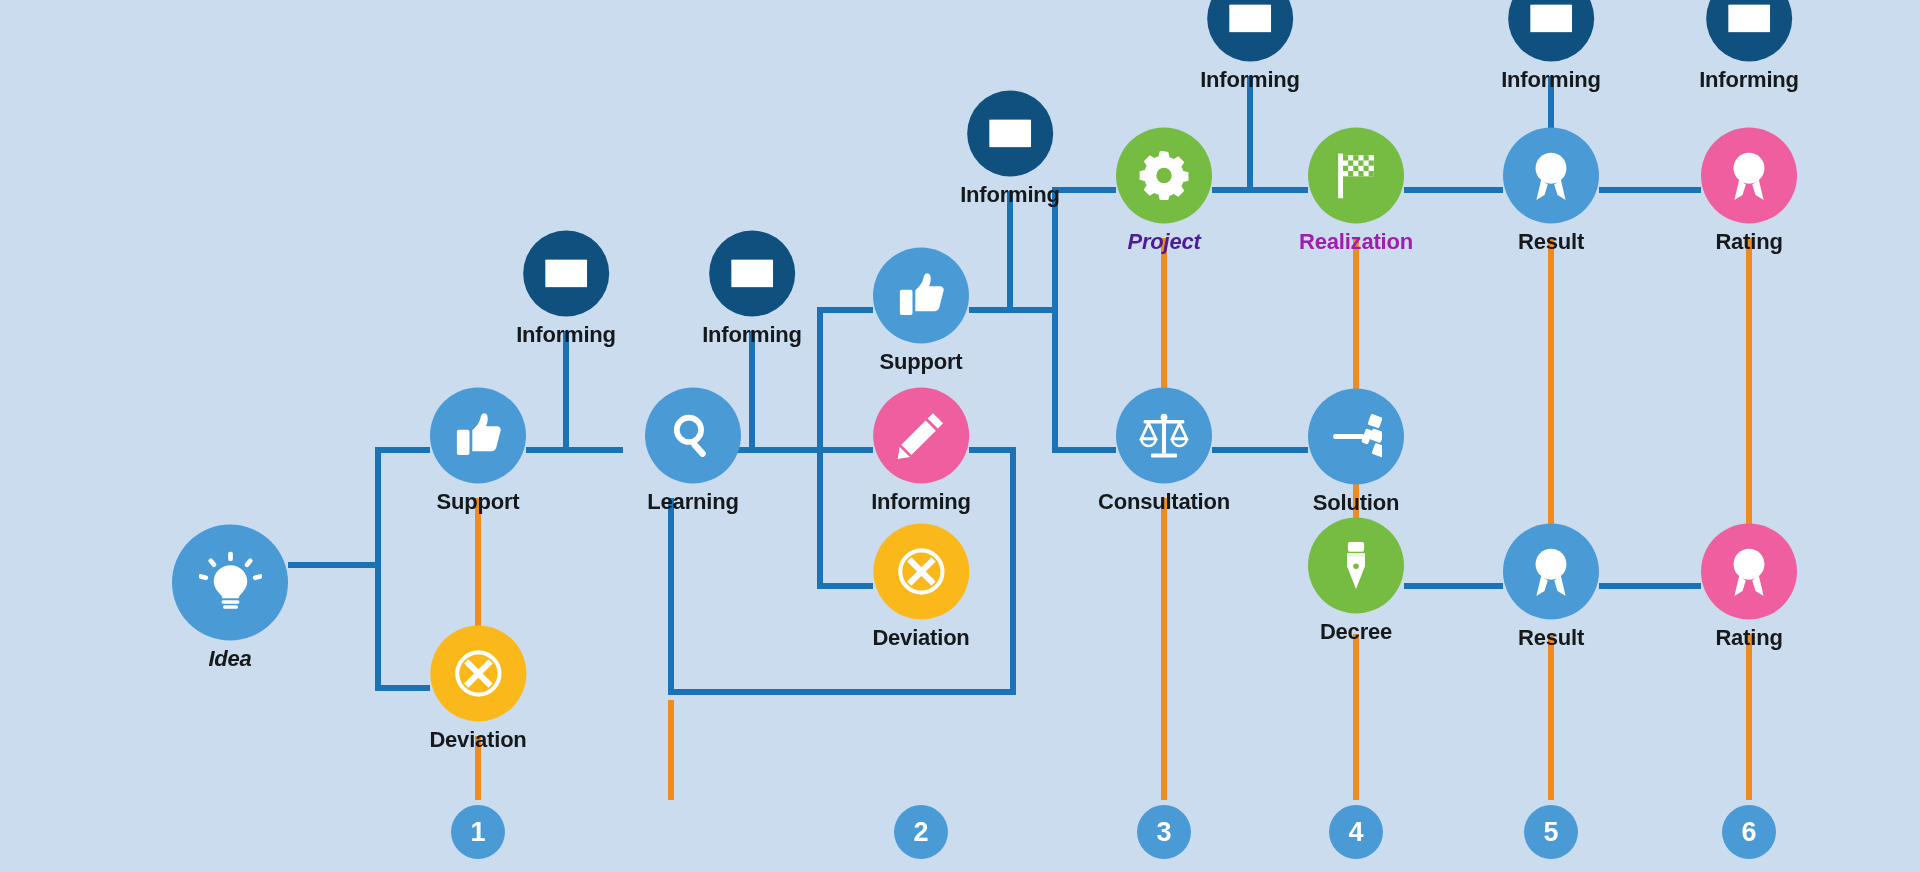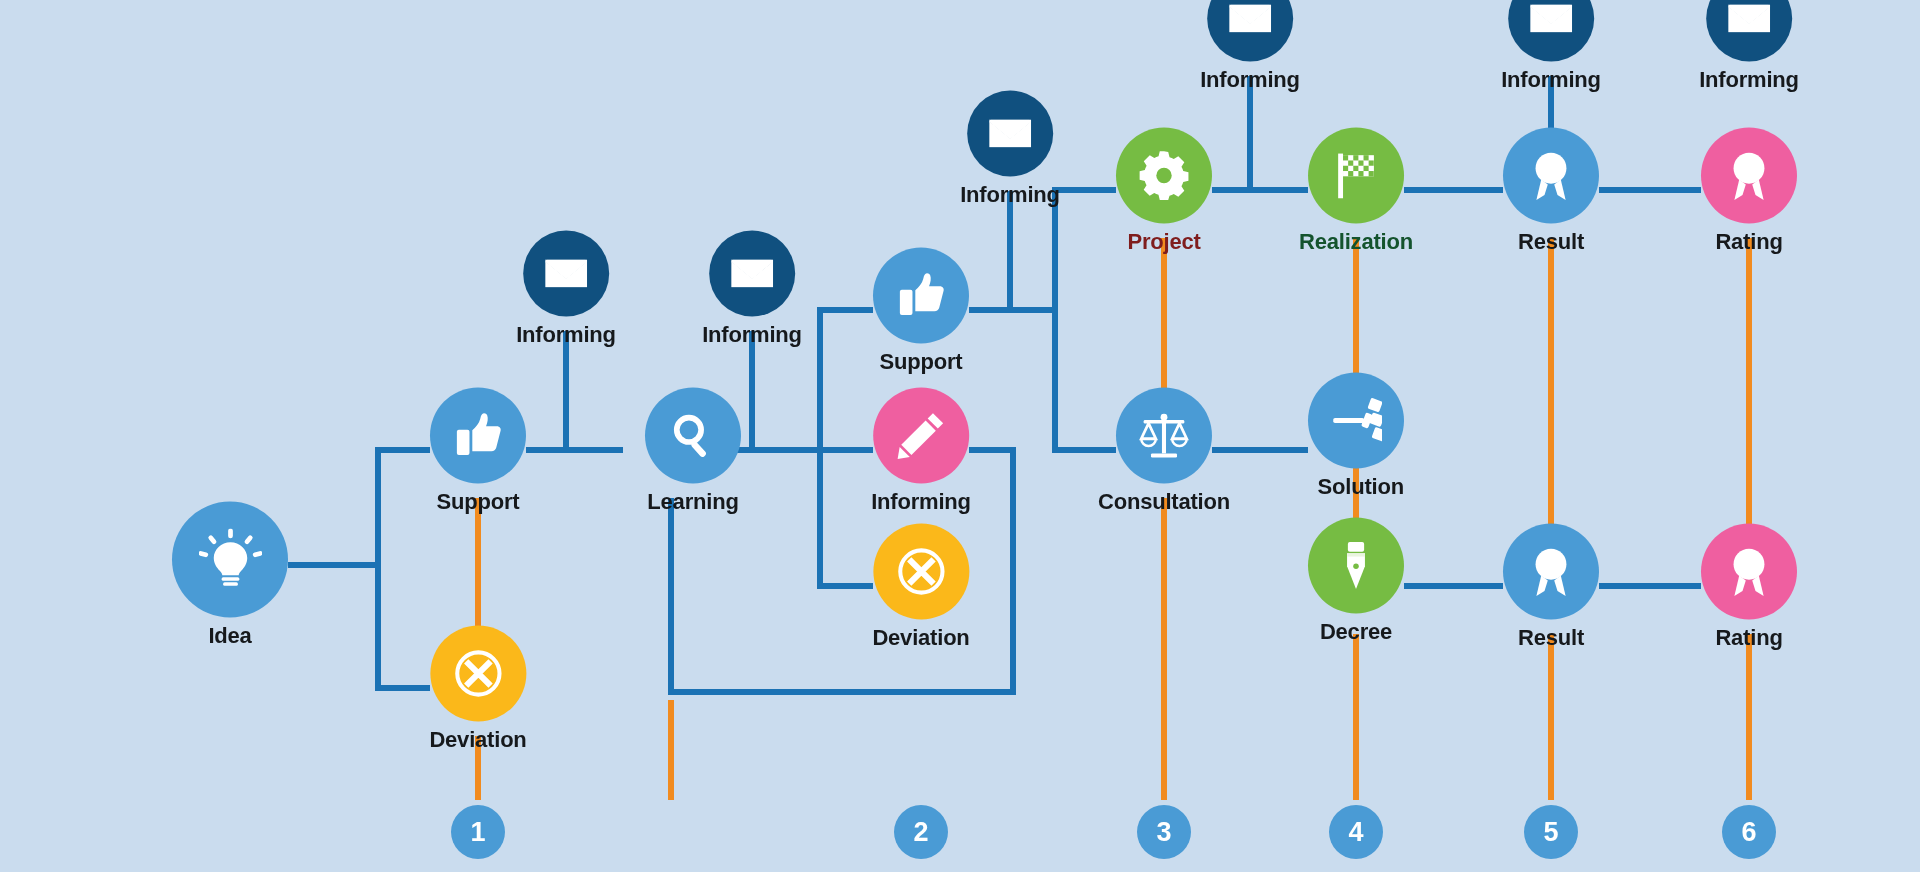--- a/index.html
+++ b/index.html
@@ -105,21 +105,21 @@
         <path d="M1356 238 V538"></path>
         <path d="M1356 634 V800"></path>
         <path d="M1551 238 V538"></path>
         <path d="M1551 634 V800"></path>
         <path d="M1749 238 V538"></path>
         <path d="M1749 634 V800"></path>
       </g>
   </svg>
 
   <div id="nodes-layer">
-      <div class="node" style="left: 230px; top: 574px;">
+      <div class="node" style="left: 230px; top: 597px; font-style: italic;">
         <div class="disc" style="width: 116px; height: 116px; background: rgb(74, 155, 213);">
           <span>
             <svg width="63" height="63" viewBox="0 0 64 64" fill="#fff">
       <path d="M32 14c-9.4 0-17 7.2-17 16 0 5.8 3.2 10 6.1 13 1.6 1.7 2.4 3.2 2.6 4.6h16.6c.2-1.4 1-2.9 2.6-4.6C45.8 40 49 35.8 49 30c0-8.8-7.6-16-17-16z"></path>
       <rect x="23" y="49.5" width="18" height="3.6" rx="1.6"></rect>
       <rect x="24.5" y="54.6" width="15" height="3.6" rx="1.6"></rect>
       <rect x="29.6" y="0" width="4.8" height="10" rx="2.4"></rect>
       <rect x="11.2" y="6.4" width="4.8" height="10" rx="2.4" transform="rotate(-40 13.6 11.4)"></rect>
       <rect x="48" y="6.4" width="4.8" height="10" rx="2.4" transform="rotate(40 50.4 11.4)"></rect>
       <rect x="2" y="21" width="4.8" height="10" rx="2.4" transform="rotate(-75 4.4 26)"></rect>
@@ -236,21 +236,21 @@
       </div>
       <div class="node" style="left: 1164px; top: 190px;">
         <div class="disc" style="width: 96px; height: 96px; background: rgb(118, 188, 67);">
           <span>
             <svg width="52" height="52" viewBox="0 0 64 64" fill="#fff">
       <path d="M32 2l5.2 1.1 1.6 6.4a23 23 0 0 1 5.2 2.2l5.6-3.5 3.7 3.7 3.7 3.7-3.5 5.6a23 23 0 0 1 2.2 5.2l6.4 1.6v10.4l-6.4 1.6a23 23 0 0 1-2.2 5.2l3.5 5.6-7.4 7.4-5.6-3.5a23 23 0 0 1-5.2 2.2L37.2 62H26.8l-1.6-6.4a23 23 0 0 1-5.2-2.2l-5.6 3.5-7.4-7.4 3.5-5.6a23 23 0 0 1-2.2-5.2L2 37.2V26.8l6.4-1.6a23 23 0 0 1 2.2-5.2L7.1 14.4l7.4-7.4 5.6 3.5a23 23 0 0 1 5.2-2.2L26.8 2z"></path>
       <circle cx="32" cy="32" r="9.5" fill="#76bc43"></circle>
     </svg>
           </span>
         </div>
-        <div class="node-label" style="color: #7f1d1d;">Project</div>
+        <div class="node-label" style="color: #4c1d95; font-style: italic;">Project</div>
       </div>
       <div class="node" style="left: 1250px; top: 33px;">
         <div class="disc" style="width: 86px; height: 86px; background: rgb(16, 80, 127);">
           <span>
             <svg width="46" height="46" viewBox="0 0 64 64">
       <rect x="3" y="13" width="58" height="38" fill="#fff"></rect>
       <path d="M3 13 L32 37 L61 13" fill="none" stroke="#10507f" stroke-width="3.2"></path>
       <path d="M3 13 h58 v3 L32 40 L3 16z" fill="#fff"></path>
     </svg>
           </span>
@@ -296,23 +296,23 @@
         <rect x="16" y="20" width="6.3" height="6.5"></rect>
                 <rect x="28.6" y="20" width="6.3" height="6.5"></rect>
                 <rect x="41.2" y="20" width="6.3" height="6.5"></rect>
         <rect x="22.3" y="26.5" width="6.3" height="6.5"></rect>
                 <rect x="34.9" y="26.5" width="6.3" height="6.5"></rect>
                 <rect x="47.5" y="26.5" width="6.3" height="6.5"></rect>
       </g>
     </svg>
           </span>
         </div>
-        <div class="node-label" style="color: #14532d; text-align: right;">Realization</div>
-      </div>
-      <div class="node" style="left: 1356px; top: 435px; align-items: flex-end;">
+        <div class="node-label" style="color: #a21caf; text-align: right;">Realization</div>
+      </div>
+      <div class="node" style="left: 1356px; top: 451px;">
         <div class="disc" style="width: 96px; height: 96px; background: rgb(74, 155, 213);">
           <span>
             <svg width="52" height="52" viewBox="0 0 64 64" fill="#fff">
       <rect x="4" y="29" width="38" height="6" rx="2.2"></rect>
       <rect x="41" y="23" width="9" height="18" rx="2.4" transform="rotate(20 45.5 32)"></rect>
       <rect x="48" y="6" width="15" height="14" rx="2.4" transform="rotate(20 55.5 13)"></rect>
       <rect x="50" y="24" width="15" height="14" rx="2.4" transform="rotate(20 57.5 31)"></rect>
       <rect x="53" y="42" width="15" height="14" rx="2.4" transform="rotate(20 60.5 49)"></rect>
     </svg>
           </span>

